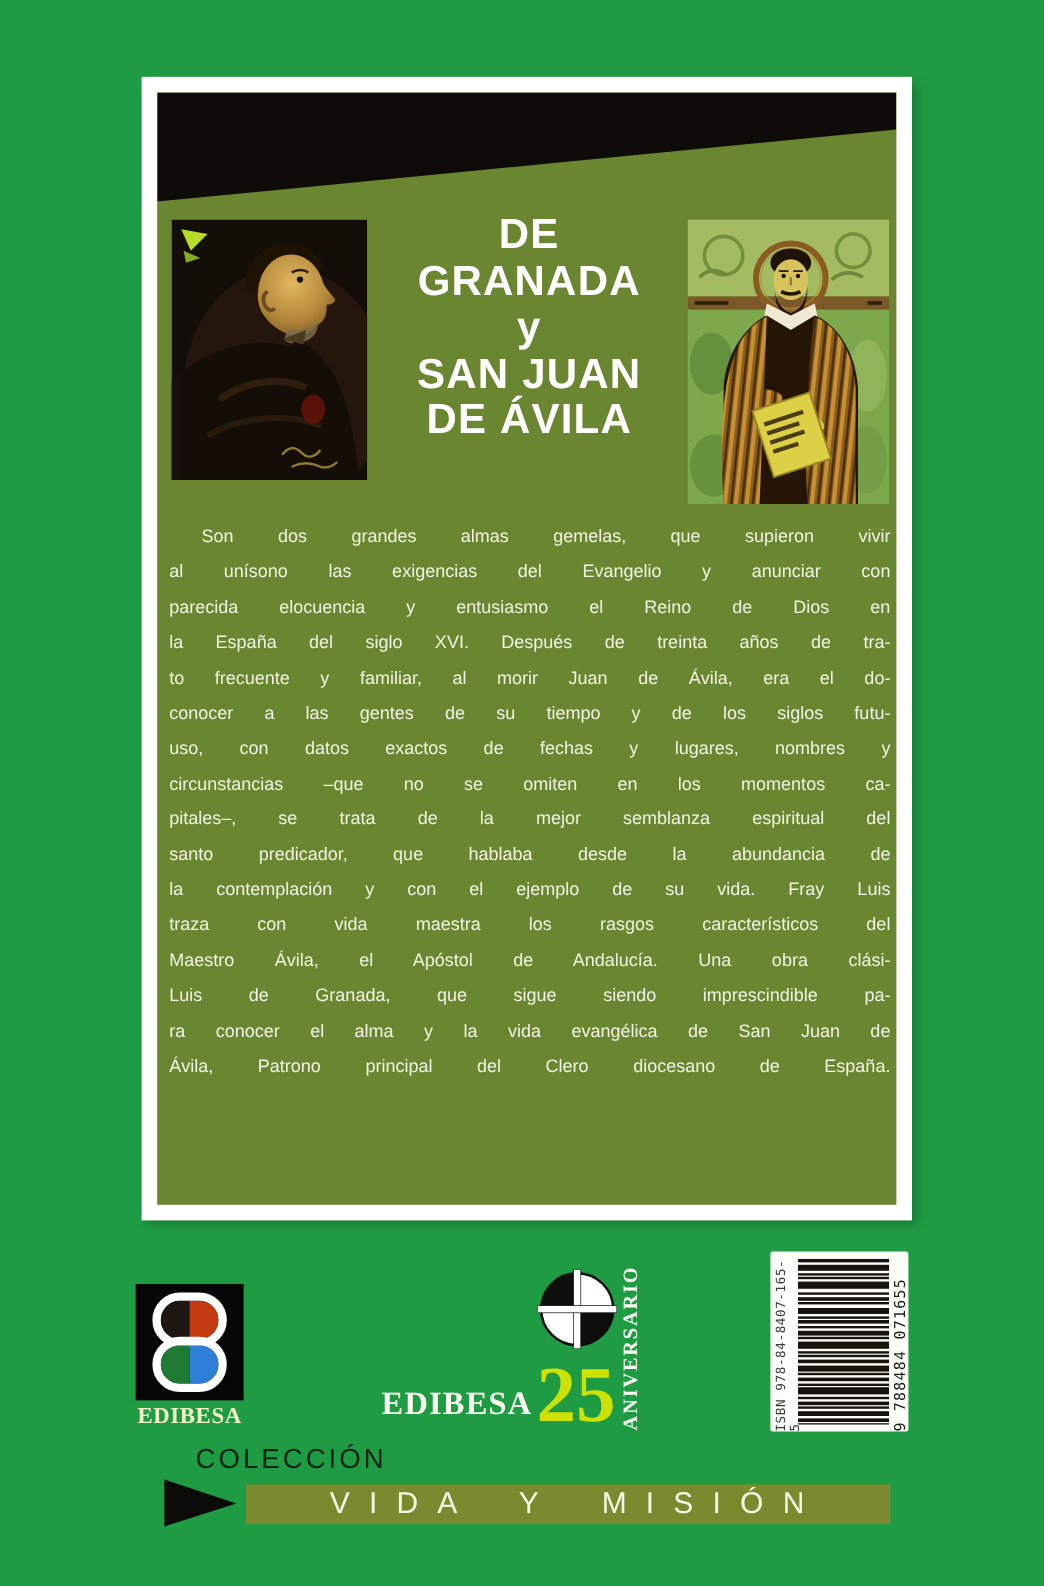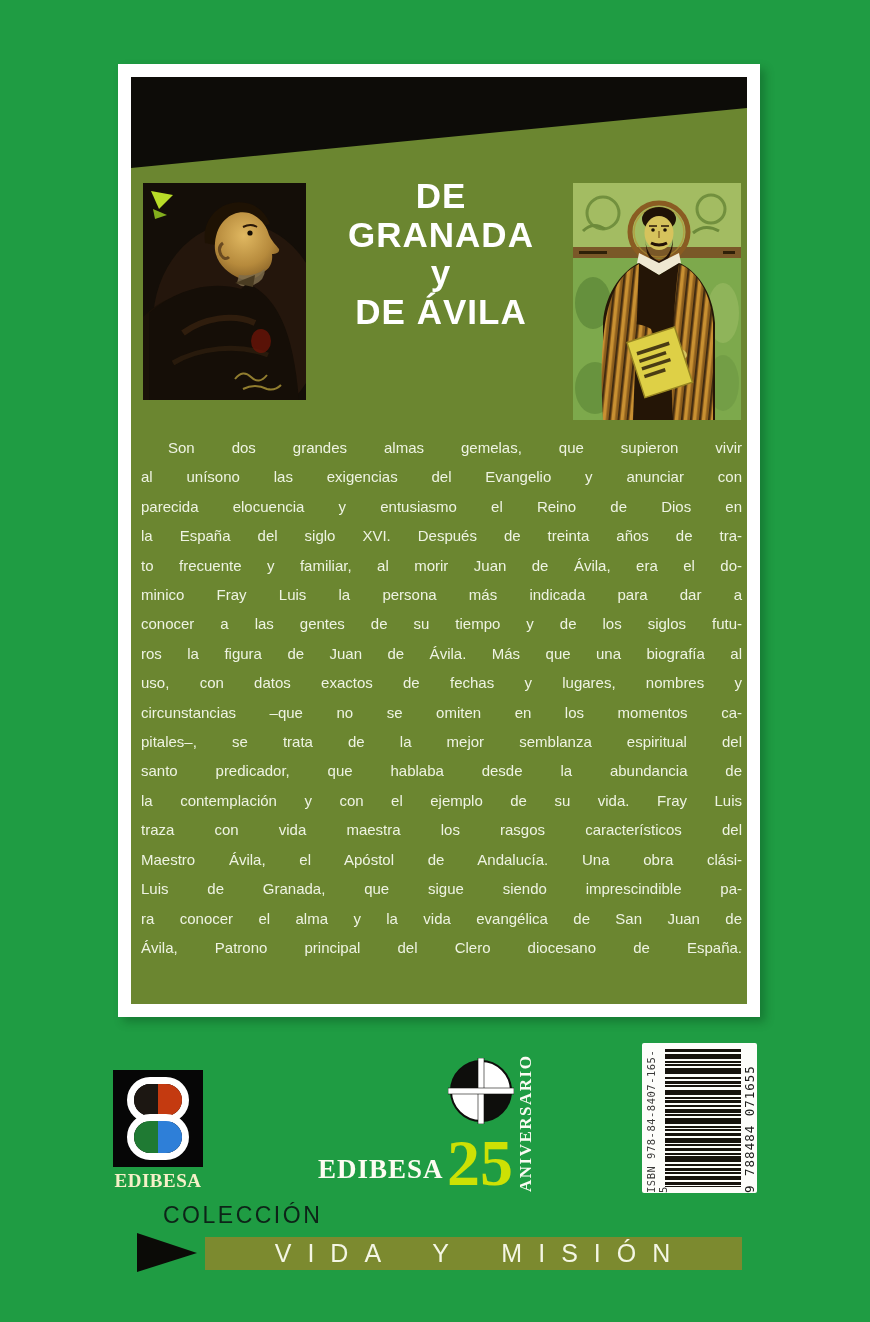--- a/index.html
+++ b/index.html
@@ -148,20 +148,21 @@
           <path d="M92,100 L112,92 L110,104 Z" fill="#4a3c22"></path>
           <ellipse cx="118" cy="158" rx="10" ry="12" fill="#6a1408" opacity=".8"></ellipse>
           <path d="M92,196 q8,-10 16,-2 t16,-2 M100,206 q12,-6 24,0 q8,2 14,-4" stroke="#b09a3a" stroke-width="2" fill="none" opacity=".8"></path>
         </svg>
       </div>
 
       <div class="book-title">
           <div>DE</div>
           <div>GRANADA</div>
           <div>y</div>
+          <div>SAN JUAN</div>
           <div>DE ÁVILA</div>
         </div>
 
       <div class="portrait portrait-right">
         <svg viewBox="0 0 168 237" xmlns="http://www.w3.org/2000/svg">
           <defs>
             <pattern id="gold" width="9" height="9" patternUnits="userSpaceOnUse" patternTransform="rotate(6)">
               <rect width="9" height="9" fill="#8a5c1c"></rect>
               <rect width="3.4" height="9" fill="#c89032"></rect>
               <rect x="6" width="1.8" height="9" fill="#3c2810"></rect>
@@ -205,23 +206,21 @@
           </g>
         </svg>
       </div>
 
       <div class="synopsis">
           <div class="synopsis-line">Son dos grandes almas gemelas, que supieron vivir</div>
           <div class="synopsis-line">al unísono las exigencias del Evangelio y anunciar con</div>
           <div class="synopsis-line">parecida elocuencia y entusiasmo el Reino de Dios en</div>
           <div class="synopsis-line">la España del siglo XVI. Después de treinta años de tra-</div>
           <div class="synopsis-line">to frecuente y familiar, al morir Juan de Ávila, era el do-</div>
-          <div class="synopsis-line">minico Fray Luis la persona más indicada para dar a</div>
           <div class="synopsis-line">conocer a las gentes de su tiempo y de los siglos futu-</div>
-          <div class="synopsis-line">ros la figura de Juan de Ávila. Más que una biografía al</div>
           <div class="synopsis-line">uso, con datos exactos de fechas y lugares, nombres y</div>
           <div class="synopsis-line">circunstancias –que no se omiten en los momentos ca-</div>
           <div class="synopsis-line">pitales–, se trata de la mejor semblanza espiritual del</div>
           <div class="synopsis-line">santo predicador, que hablaba desde la abundancia de</div>
           <div class="synopsis-line">la contemplación y con el ejemplo de su vida. Fray Luis</div>
           <div class="synopsis-line">traza con vida maestra los rasgos característicos del</div>
           <div class="synopsis-line">Maestro Ávila, el Apóstol de Andalucía. Una obra clási-</div>
           <div class="synopsis-line">Luis de Granada, que sigue siendo imprescindible pa-</div>
           <div class="synopsis-line">ra conocer el alma y la vida evangélica de San Juan de</div>
           <div class="synopsis-line">Ávila, Patrono principal del Clero diocesano de España.</div>

